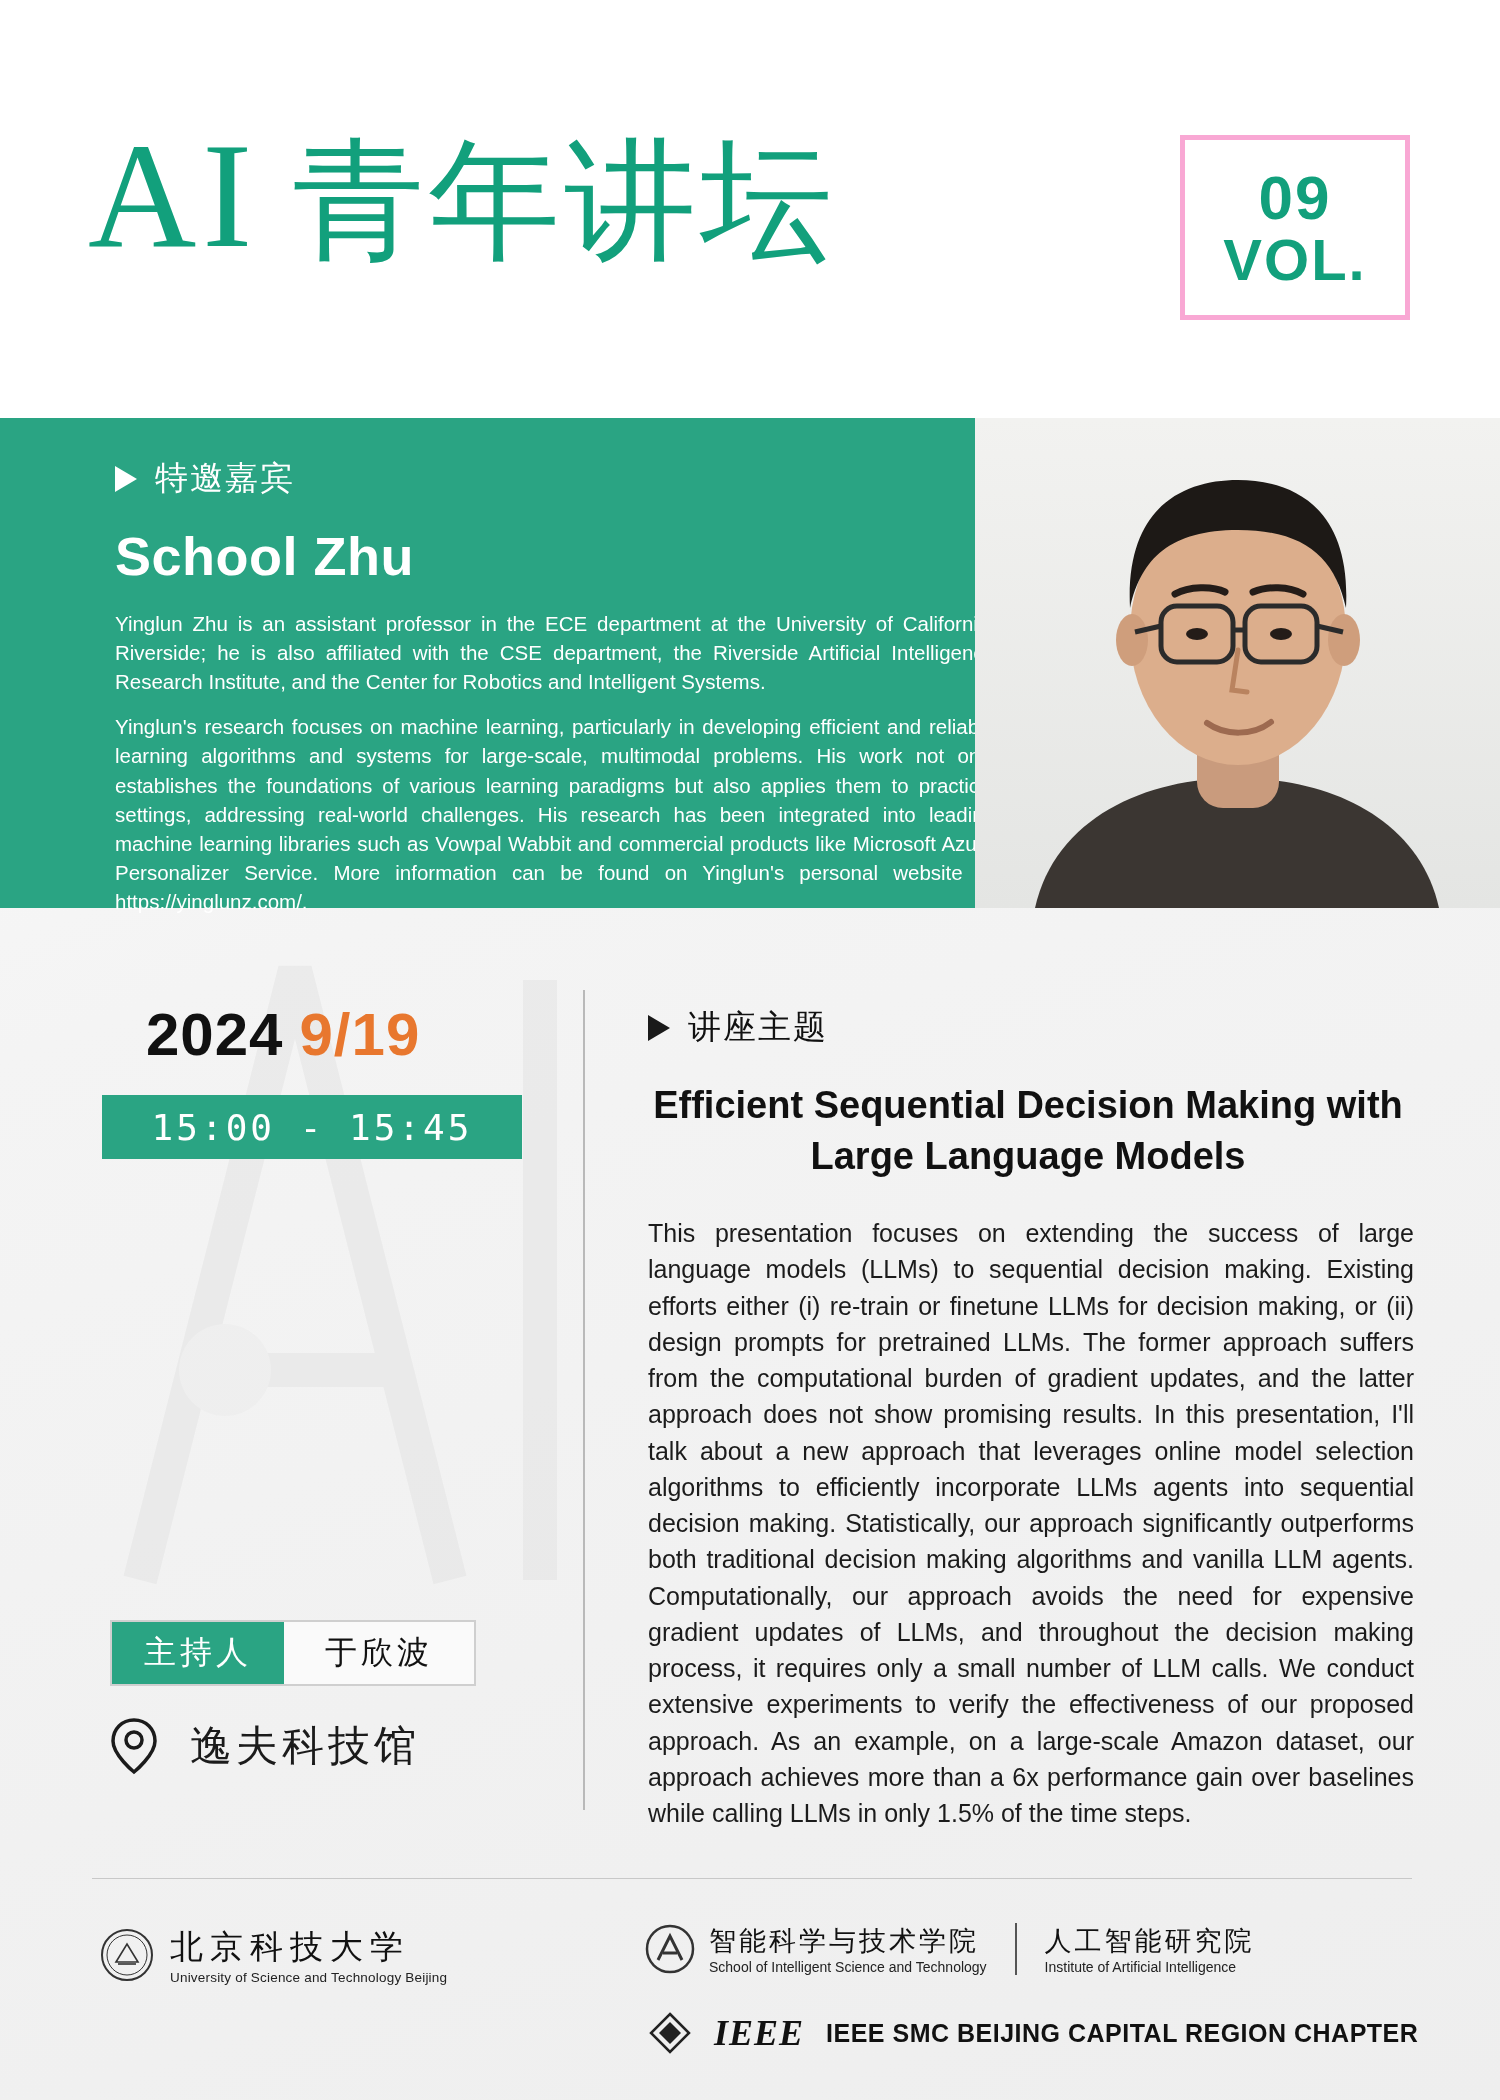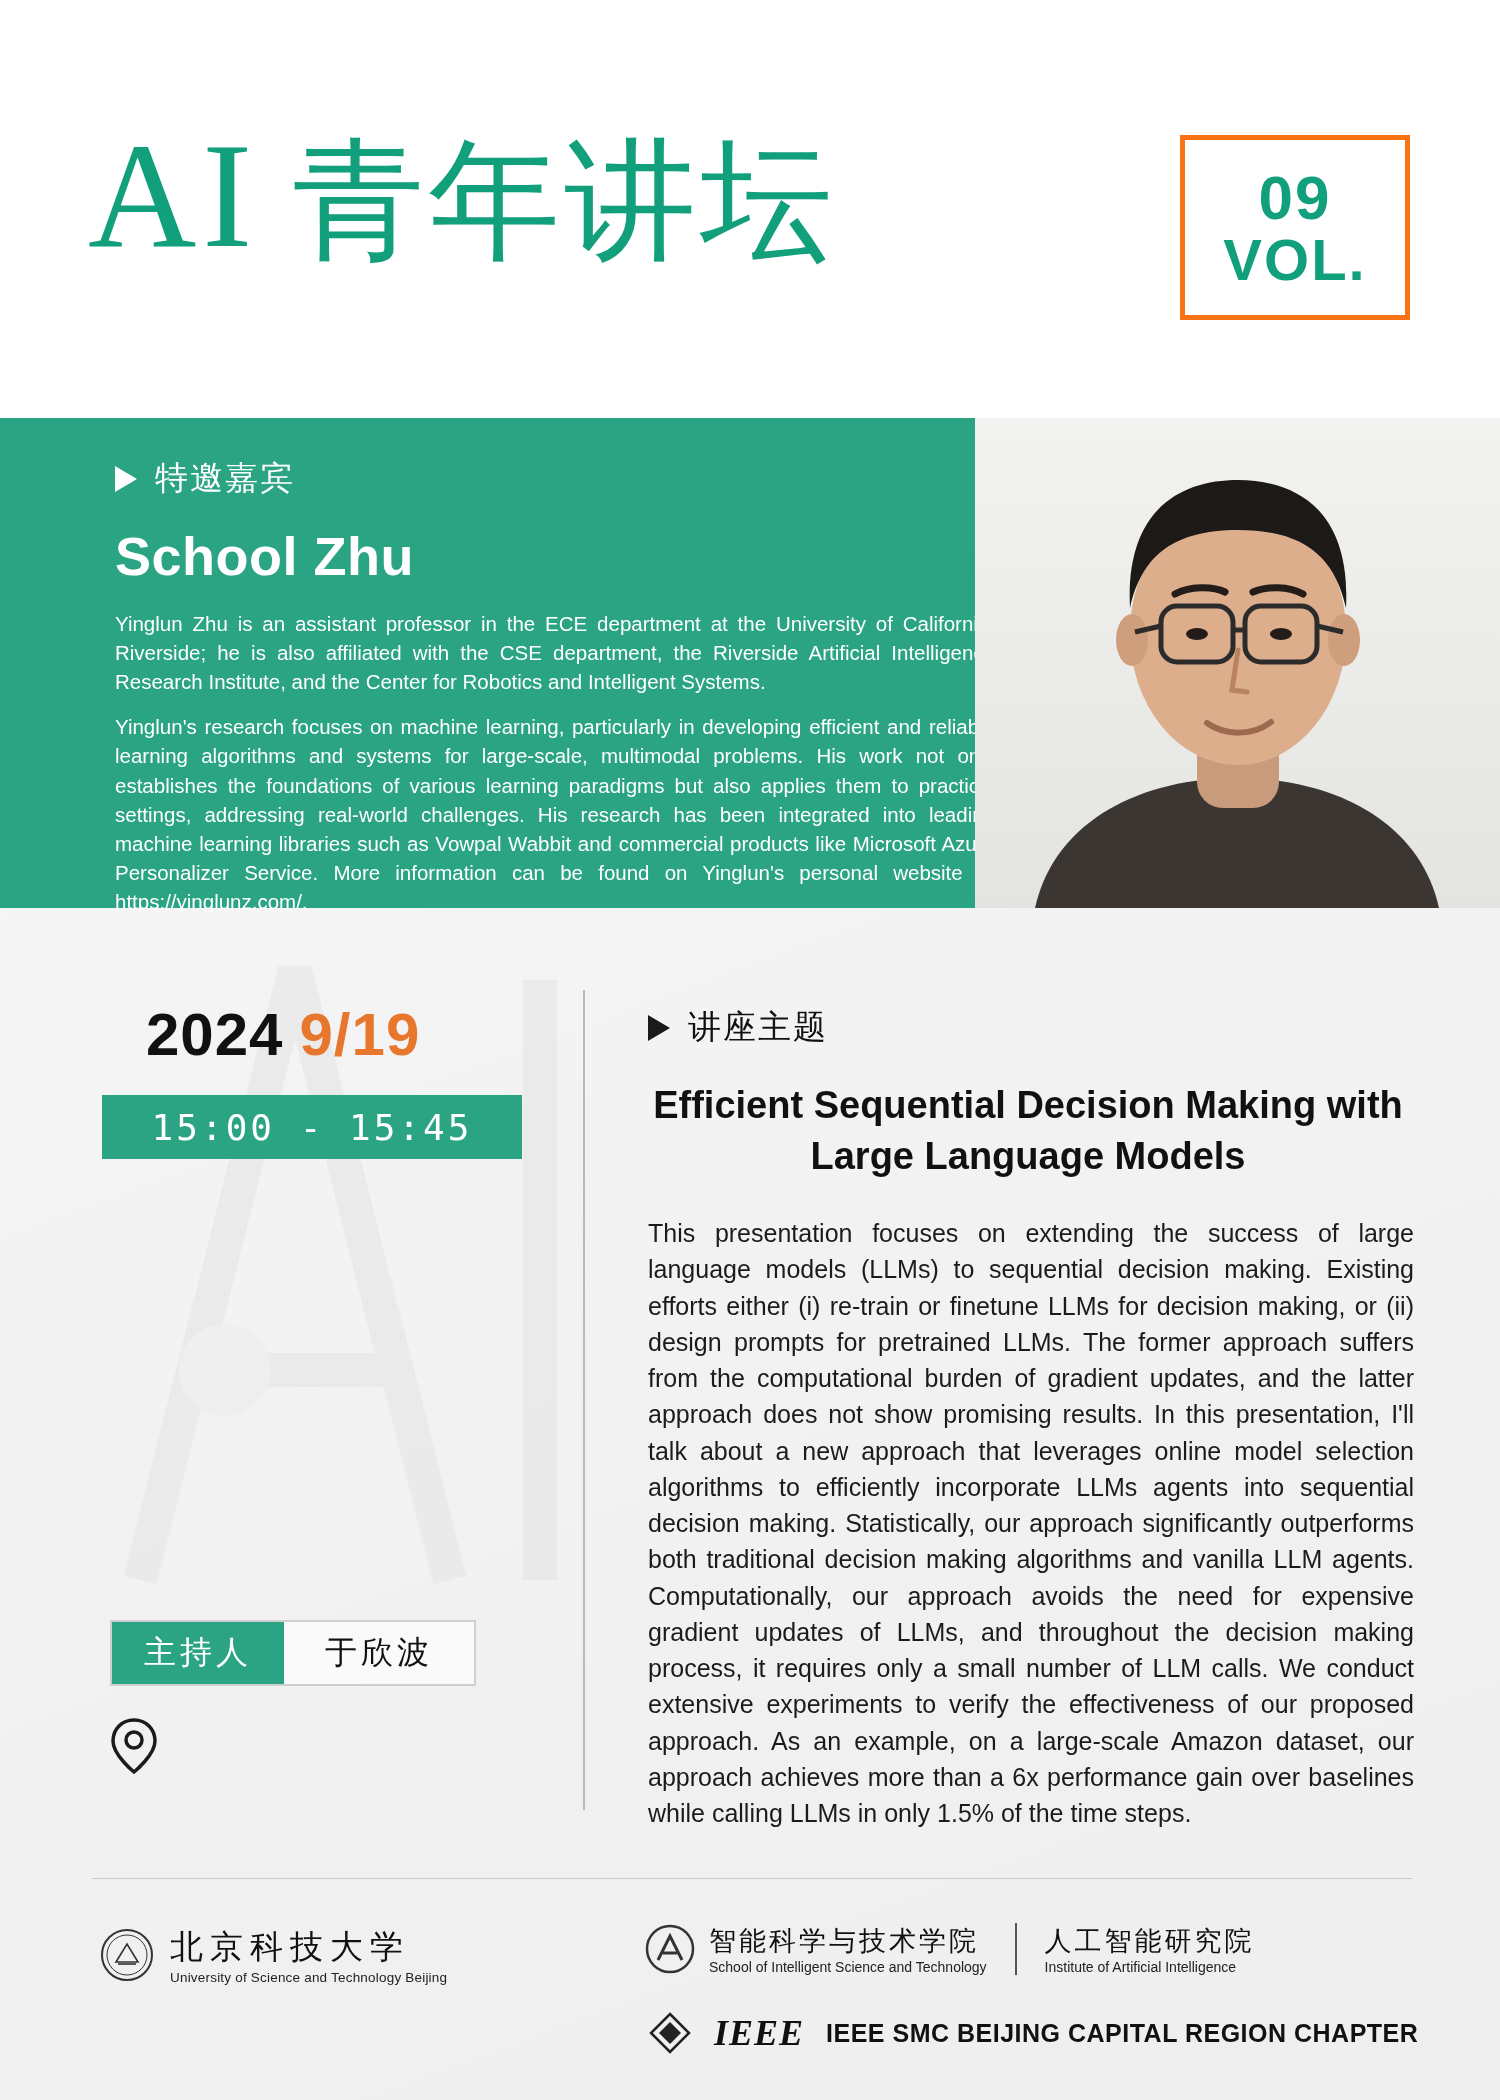--- a/index.html
+++ b/index.html
@@ -50,21 +50,21 @@
     font-size: 132px;
     line-height: 1;
     margin-left: 34px;
     letter-spacing: 4px;
     font-weight: 500;
   }
   .volbox {
     position: absolute;
     left: 1180px; top: 135px;
     width: 230px; height: 185px;
-    border: 5px solid #f97316;
+    border: 5px solid #f9a8d4;
     color: #12a07c;
     display: flex;
     flex-direction: column;
     align-items: center;
     justify-content: center;
   }
   .volbox .num {
     font-size: 62px; font-weight: 700; line-height: 1.05;
     letter-spacing: 2px;
   }
@@ -347,20 +347,21 @@
   <div class="host-row">
     <div class="host-tag">主持人</div>
     <div class="host-name">于欣波</div>
   </div>
 
   <div class="venue">
     <svg width="56" height="62" viewBox="0 0 56 62">
       <path d="M28 5 C16 5 7 14 7 26 C7 40 28 57 28 57 C28 57 49 40 49 26 C49 14 40 5 28 5 Z" fill="none" stroke="#1b1b1b" stroke-width="3.5"></path>
       <circle cx="28" cy="25" r="8" fill="none" stroke="#1b1b1b" stroke-width="3.5"></circle>
     </svg>
+    <span class="txt">逸夫科技馆</span>
   </div>
 
   <div class="topic-label">
     <span class="tri dark"></span>
     <span>讲座主题</span>
   </div>
 
   <div class="topic-title">Efficient Sequential Decision Making with Large Language Models</div>
   <div class="abstract">This presentation focuses on extending the success of large language models (LLMs) to sequential decision making. Existing efforts either (i) re-train or finetune LLMs for decision making, or (ii) design prompts for pretrained LLMs. The former approach suffers from the computational burden of gradient updates, and the latter approach does not show promising results. In this presentation, I'll talk about a new approach that leverages online model selection algorithms to efficiently incorporate LLMs agents into sequential decision making. Statistically, our approach significantly outperforms both traditional decision making algorithms and vanilla LLM agents. Computationally, our approach avoids the need for expensive gradient updates of LLMs, and throughout the decision making process, it requires only a small number of LLM calls. We conduct extensive experiments to verify the effectiveness of our proposed approach. As an example, on a large-scale Amazon dataset, our approach achieves more than a 6x performance gain over baselines while calling LLMs in only 1.5% of the time steps.</div>
 

